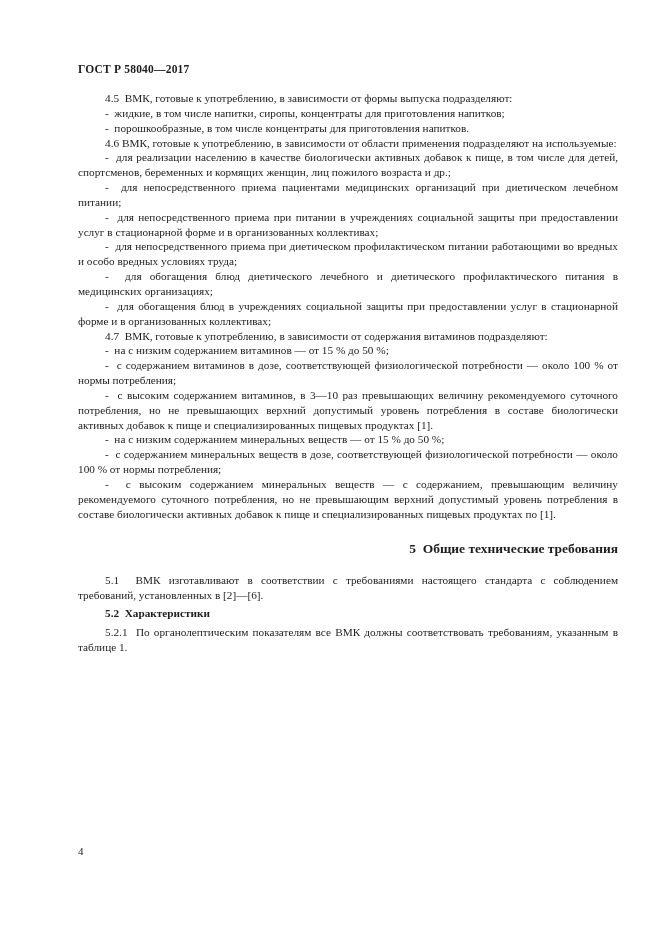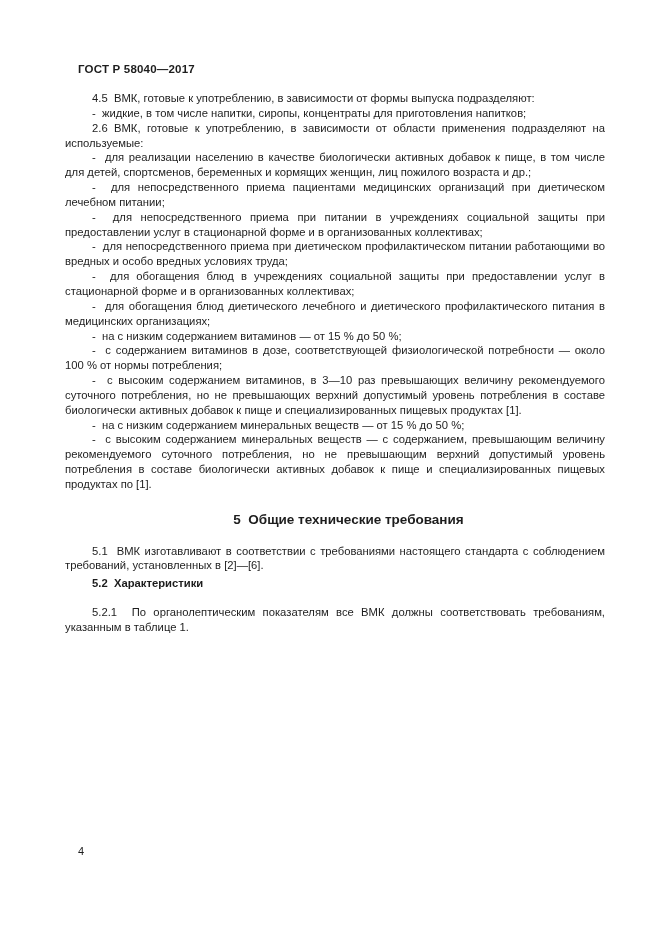--- a/index.html
+++ b/index.html
@@ -7,89 +7,92 @@
   html, body {
     margin: 0;
     padding: 0;
     background: #ffffff;
   }
   .page {
     position: relative;
     width: 661px;
     height: 936px;
     background: #ffffff;
-    font-family: Liberation Sans, sans-serif;
+    font-family: Liberation Serif, serif;
     color: #1d1d1d;
     overflow: hidden;
   }
   .doc-header {
     position: absolute;
     left: 78px;
     top: 63px;
     font-size: 11.5px;
     font-weight: bold;
     letter-spacing: 0.2px;
     white-space: nowrap;
   }
   .doc-content {
     position: absolute;
-    left: 65px;
+    left: 78px;
     top: 91px;
     width: 540px;
   }
   .doc-content p {
     margin: 0;
     font-size: 11.25px;
     line-height: 14.85px;
   }
   p.body {
     text-align: justify;
     text-align-last: left;
     text-indent: 27px;
   }
   p.section-heading {
     margin: 21px 0 16px 0;
     font-size: 13.5px;
     font-weight: bold;
     text-indent: 27px;
-    text-align: center;
+    text-align: right;
   }
   p.sub-heading {
-    margin: 3px 0 14px 0;
+    margin: 3px 0 4px 0;
     font-weight: bold;
     text-indent: 27px;
     text-align: left;
   }
   .page-number {
     position: absolute;
     left: 78px;
     top: 845px;
     font-size: 11px;
   }
 </style>
 </head>
 <body>
 
 <div class="page">
   <div class="doc-header">ГОСТ Р 58040—2017</div>
 
   <div class="doc-content">
       <p class="body">4.5&nbsp; ВМК, готовые к употреблению, в зависимости от формы выпуска подразделяют:</p>
       <p class="body">-&nbsp; жидкие, в том числе напитки, сиропы, концентраты для приготовления напитков;</p>
-      <p class="body">2.6 ВМК, готовые к употреблению, в зависимости от области применения подразделяют на используемые:</p>
+      <p class="body">-&nbsp; порошкообразные, в том числе концентраты для приготовления напитков.</p>
+      <p class="body">4.6 ВМК, готовые к употреблению, в зависимости от области применения подразделяют на используемые:</p>
       <p class="body">-&nbsp; для реализации населению в качестве биологически активных добавок к пище, в том числе для детей, спортсменов, беременных и кормящих женщин, лиц пожилого возраста и др.;</p>
       <p class="body">-&nbsp; для непосредственного приема пациентами медицинских организаций при диетическом лечебном питании;</p>
       <p class="body">-&nbsp; для непосредственного приема при питании в учреждениях социальной защиты при предоставлении услуг в стационарной форме и в организованных коллективах;</p>
       <p class="body">-&nbsp; для непосредственного приема при диетическом профилактическом питании работающими во вредных и особо вредных условиях труда;</p>
+      <p class="body">-&nbsp; для обогащения блюд диетического лечебного и диетического профилактического питания в медицинских организациях;</p>
       <p class="body">-&nbsp; для обогащения блюд в учреждениях социальной защиты при предоставлении услуг в стационарной форме и в организованных коллективах;</p>
-      <p class="body">-&nbsp; для обогащения блюд диетического лечебного и диетического профилактического питания в медицинских организациях;</p>
+      <p class="body">4.7&nbsp; ВМК, готовые к употреблению, в зависимости от содержания витаминов подразделяют:</p>
       <p class="body">-&nbsp; на с низким содержанием витаминов — от 15 % до 50 %;</p>
       <p class="body">-&nbsp; с содержанием витаминов в дозе, соответствующей физиологической потребности — около 100 % от нормы потребления;</p>
       <p class="body">-&nbsp; с высоким содержанием витаминов, в 3—10 раз превышающих величину рекомендуемого суточного потребления, но не превышающих верхний допустимый уровень потребления в составе биологически активных добавок к пище и специализированных пищевых продуктах [1].</p>
       <p class="body">-&nbsp; на с низким содержанием минеральных веществ — от 15 % до 50 %;</p>
+      <p class="body">-&nbsp; с содержанием минеральных веществ в дозе, соответствующей физиологической потребности — около 100 % от нормы потребления;</p>
       <p class="body">-&nbsp; с высоким содержанием минеральных веществ — с содержанием, превышающим величину рекомендуемого суточного потребления, но не превышающим верхний допустимый уровень потребления в составе биологически активных добавок к пище и специализированных пищевых продуктах по [1].</p>
       <p class="section-heading">5&nbsp; Общие технические требования</p>
       <p class="body">5.1&nbsp; ВМК изготавливают в соответствии с требованиями настоящего стандарта с соблюдением требований, установленных в [2]—[6].</p>
       <p class="sub-heading">5.2&nbsp; Характеристики</p>
       <p class="body">5.2.1&nbsp; По органолептическим показателям все ВМК должны соответствовать требованиям, указанным в таблице 1.</p>
     </div>
 
   <div class="page-number">4</div>
 </div>
 

